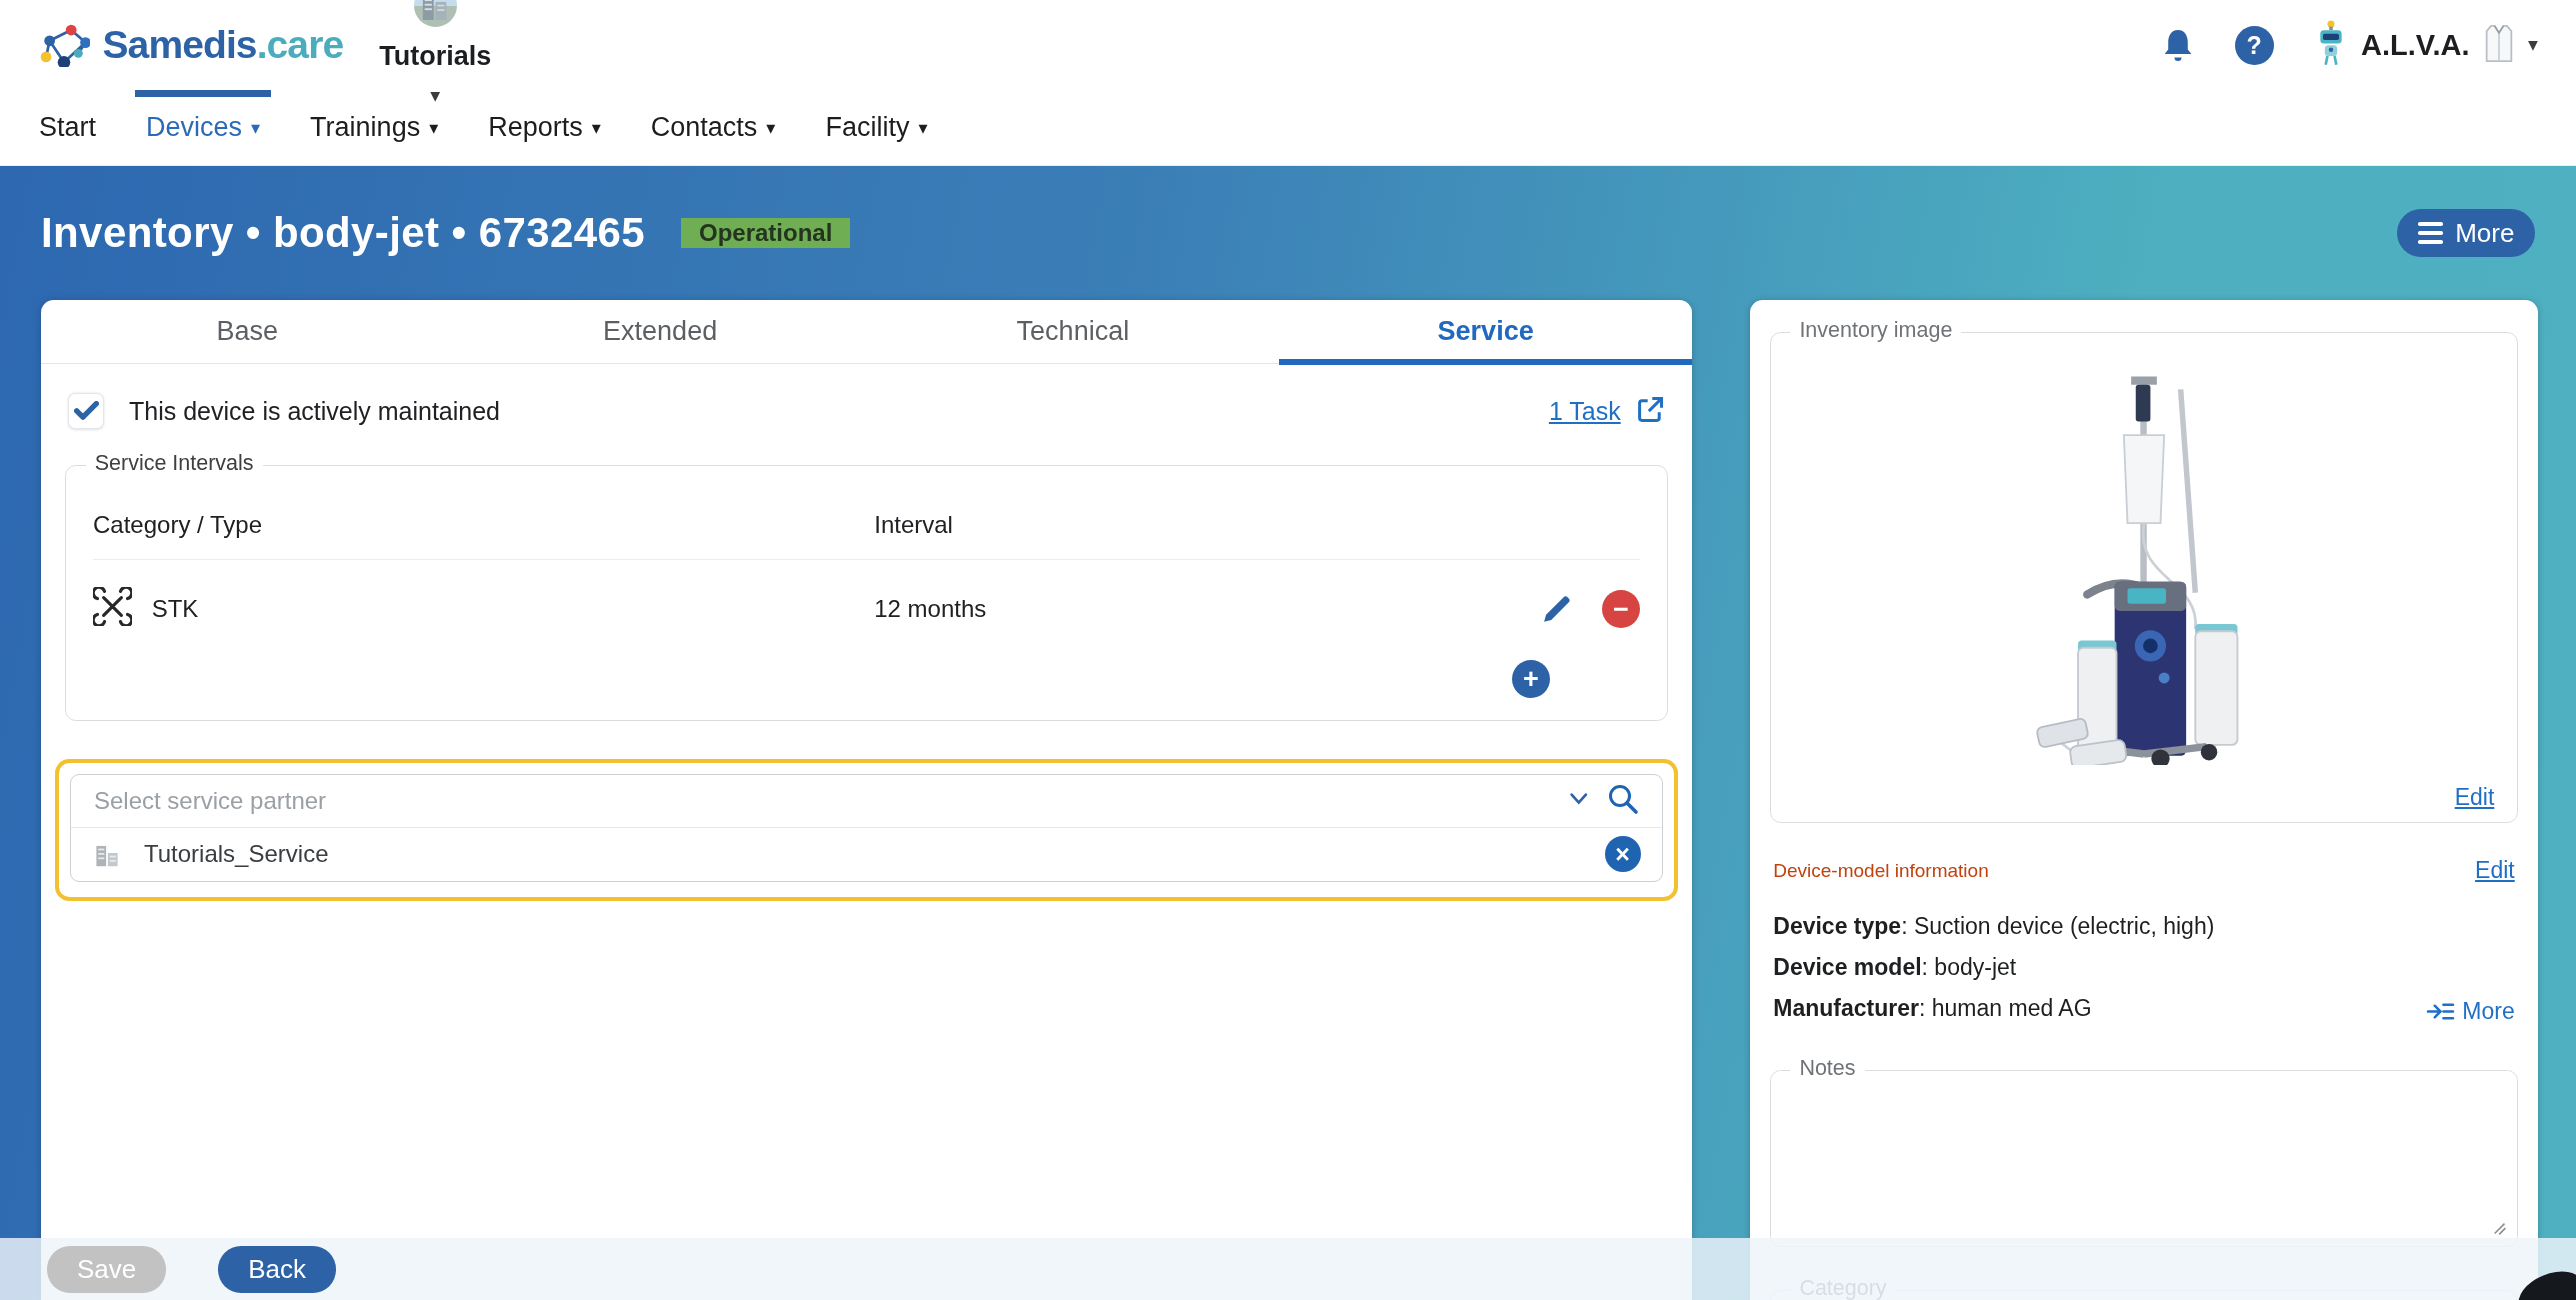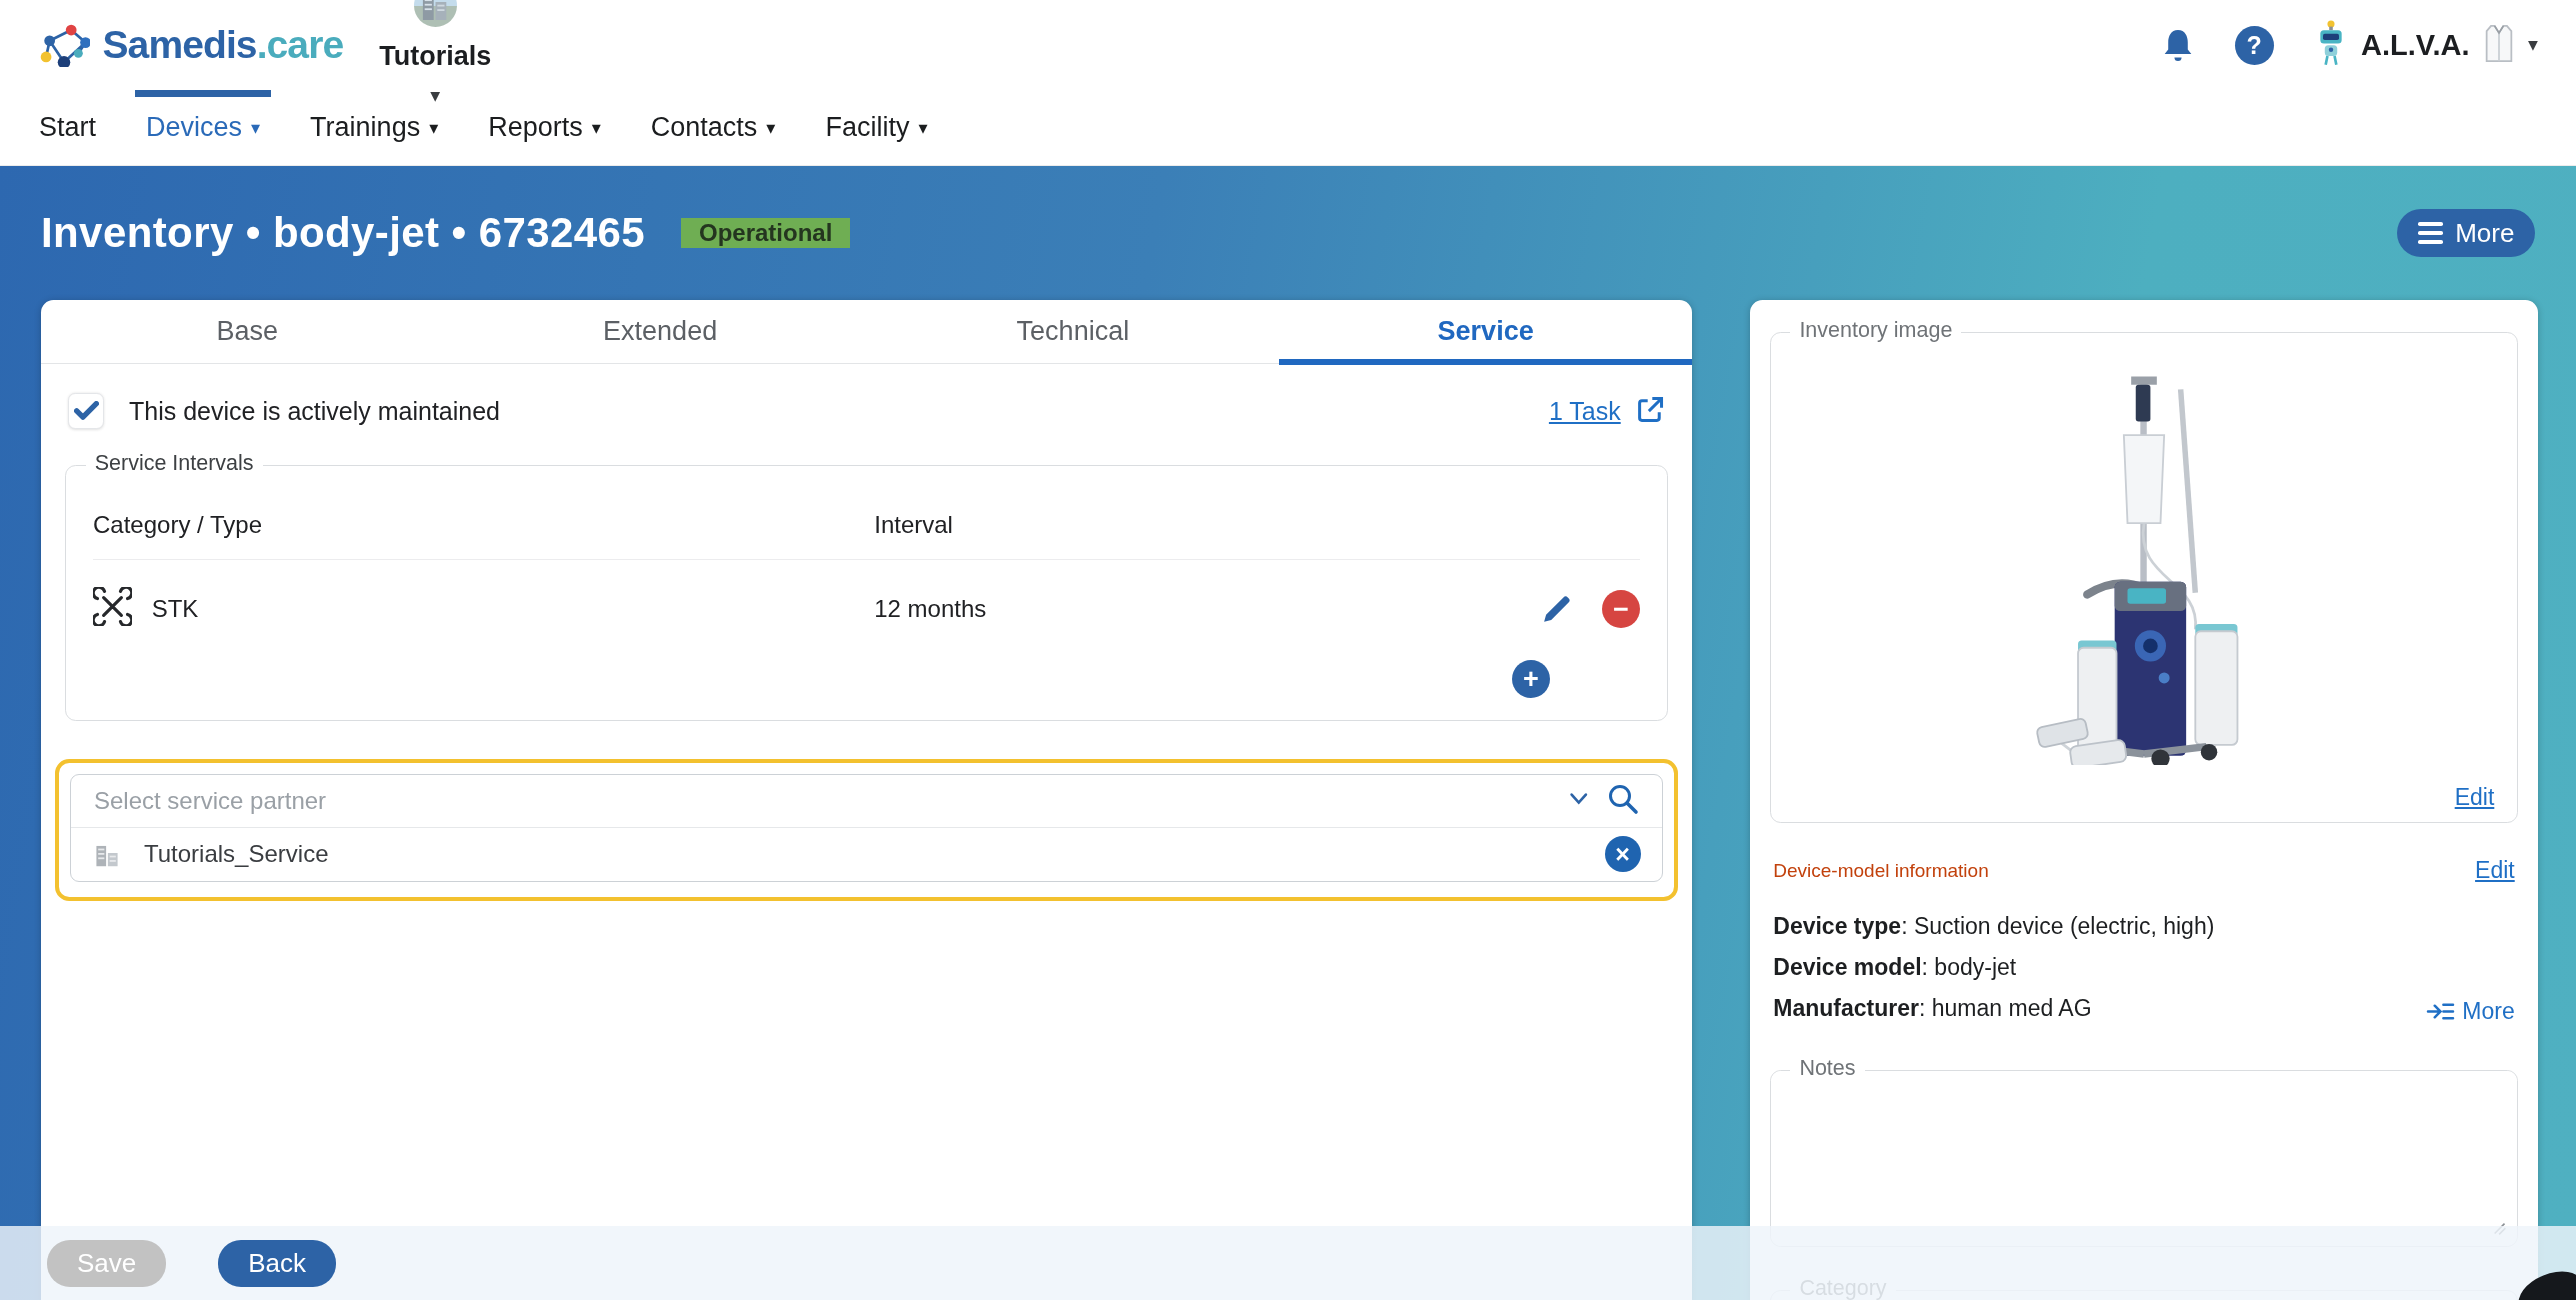--- a/index.html
+++ b/index.html
@@ -97,21 +97,21 @@
   .model-edit { margin-left:auto; font-size:23px; color:#1f6fc5; text-decoration:underline; cursor:pointer; }
   .model-fields { margin-top:21.5px; font-size:23px; color:#1d1f21; line-height:41px; }
   .fname { font-weight:bold; }
   .more-link { position:absolute; right:3.6px; bottom:3.6px; display:flex; align-items:center; gap:7.2px; font-size:23px; color:#1f6fc5; cursor:pointer; }
   .fs-notes { margin-top:41px; height:177px; }
   .notes-area { width:100%; height:100%; border:none; resize:none; outline:none; border-radius:10.7px; font-family:inherit; font-size:23px; padding:18px; }
   .resize-handle { position:absolute; right:10.7px; bottom:7.2px; }
   .fs-docs { margin-top:43px; height:134px; }
 
   
-  .footer-bar { position:absolute; left:0; right:0; bottom:0; height:75px; background:rgba(238,244,250,0.82); display:flex; align-items:center; padding-left:47px; gap:52px; z-index:20; }
+  .footer-bar { position:absolute; left:0; right:0; bottom:0; height:63px; background:rgba(238,244,250,0.82); display:flex; align-items:center; padding-left:47px; gap:52px; z-index:20; }
   .pill-btn { height:47px; border:none; border-radius:23px; color:#fff; font-size:26px; font-family:inherit; cursor:pointer; padding:0 30px; }
   .save-btn { background:#c2c2c2; }
   .back-btn { background:#2d63a6; }
   .corner-blob { position:absolute; right:-9px; bottom:-14.3px; width:68px; height:41px; background:#15181c; border-radius:50%; transform:rotate(-22deg); z-index:30; }
 </style>
 </head>
 <body>
 
 <div class="page">
 

